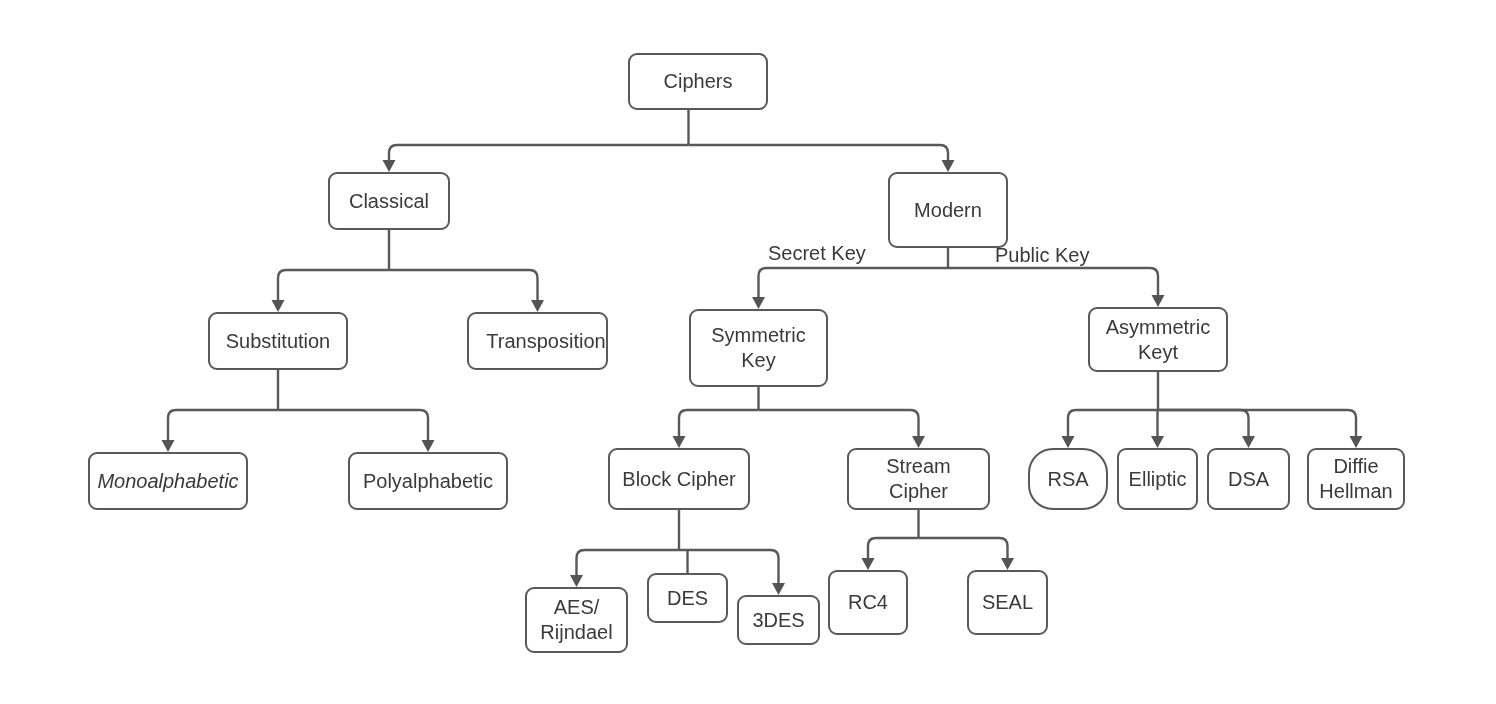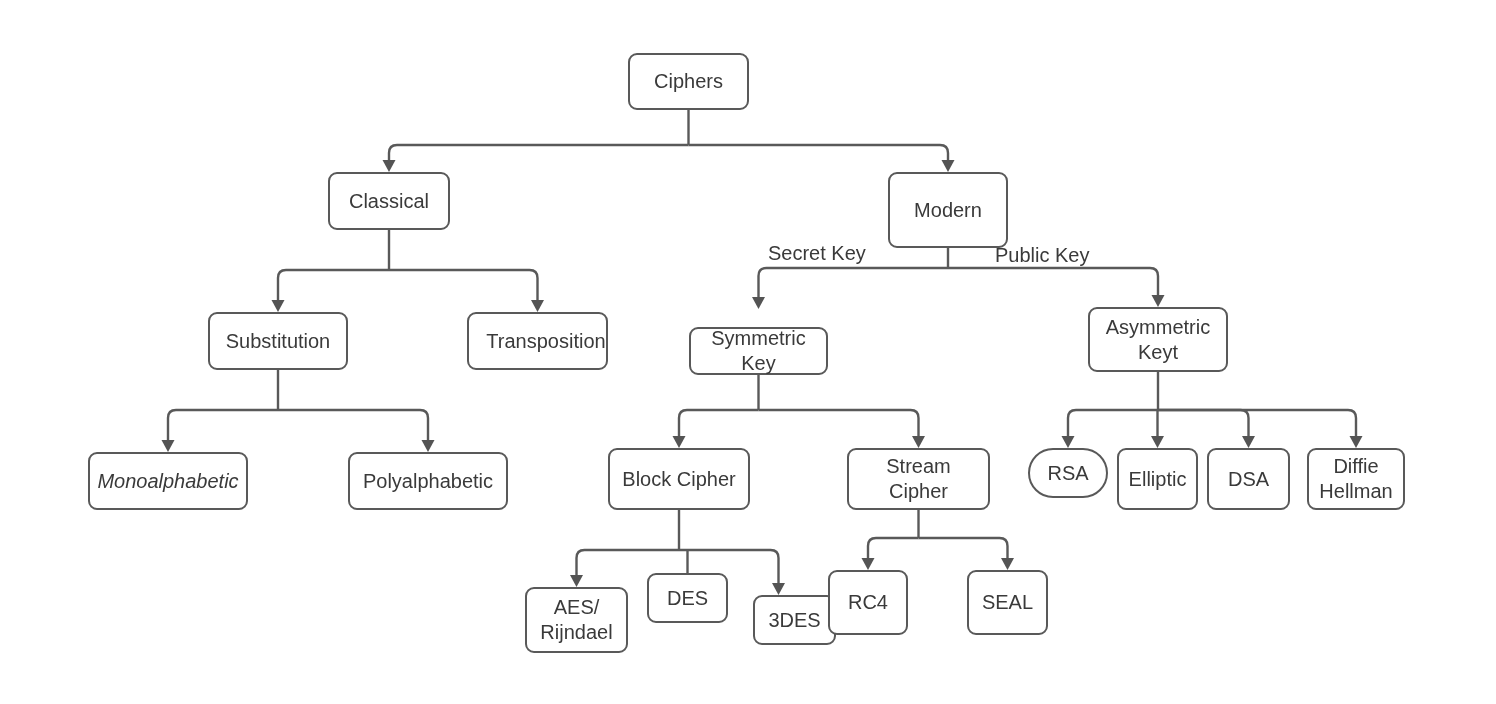--- a/index.html
+++ b/index.html
@@ -129,43 +129,43 @@
       <path d="M 918.5 538 H 876 Q 868 538 868 546 V 559"></path>
       <polygon points="861.5,558 874.5,558 868,570"></polygon>
       <path d="M 918.5 538 H 999.5 Q 1007.5 538 1007.5 546 V 559"></path>
       <polygon points="1001,558 1014,558 1007.5,570"></polygon>
     </g>
   </svg>
 
   <div class="edge-label" style="left:768px; top:242px;">Secret Key</div>
   <div class="edge-label" style="left:995px; top:244px;">Public Key</div>
 
-  <div class="node" style="left:628px; top:53px;  width:121px; height:57px;text-align:center;">Ciphers</div>
+  <div class="node" style="left:628px; top:53px;  width:140px; height:57px;text-align:center;">Ciphers</div>
 
   <div class="node" style="left:328px; top:172px; width:122px; height:58px;">Classical</div>
   <div class="node" style="left:888px; top:172px; width:120px; height:76px;">Modern</div>
 
   <div class="node" style="left:208px; top:312px; width:140px; height:58px;">Substitution</div>
   <div class="node" style="left:467px; top:312px; width:141px; height:58px;padding-left:17px;">Transposition</div>
-  <div class="node" style="left:689px; top:309px; width:139px; height:48px;margin-top:18px;">Symmetric
+  <div class="node" style="left:689px; top:309px; width:139px; height:78px;">Symmetric
 Key</div>
   <div class="node" style="left:1088px; top:307px; width:140px; height:65px;">Asymmetric
 Keyt</div>
 
   <div class="node" style="left:88px;  top:452px; width:160px; height:58px;font-style:italic;">Monoalphabetic</div>
   <div class="node" style="left:348px; top:452px; width:160px; height:58px;">Polyalphabetic</div>
   <div class="node" style="left:608px; top:448px; width:142px; height:62px;">Block Cipher</div>
   <div class="node" style="left:847px; top:448px; width:143px; height:62px;">Stream
 Cipher</div>
-  <div class="node" style="left:1028px; top:448px; width:80px; height:50px;border-radius:25px;">RSA</div>
+  <div class="node" style="left:1028px; top:448px; width:80px; height:62px;border-radius:25px;">RSA</div>
   <div class="node" style="left:1117px; top:448px; width:81px; height:62px;">Elliptic</div>
   <div class="node" style="left:1207px; top:448px; width:83px; height:62px;">DSA</div>
   <div class="node" style="left:1307px; top:448px; width:98px; height:62px;">Diffie
 Hellman</div>
 
   <div class="node" style="left:525px; top:587px; width:103px; height:66px;">AES/
 Rijndael</div>
   <div class="node" style="left:647px; top:573px; width:81px; height:50px;">DES</div>
-  <div class="node" style="left:737px; top:595px; width:83px; height:50px;margin-left:16px;">3DES</div>
+  <div class="node" style="left:737px; top:595px; width:83px; height:50px;">3DES</div>
   <div class="node" style="left:828px; top:570px; width:80px; height:65px;">RC4</div>
   <div class="node" style="left:967px; top:570px; width:81px; height:65px;">SEAL</div>
 
 </div>
 
 </body></html>

